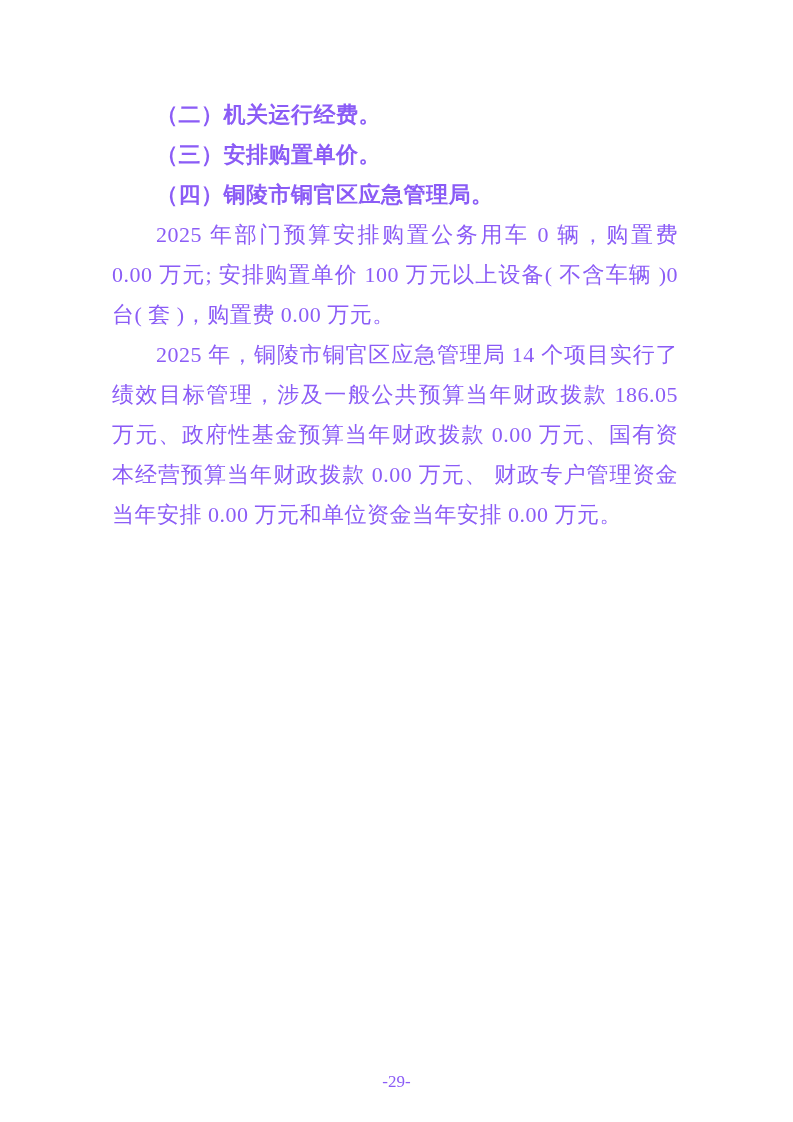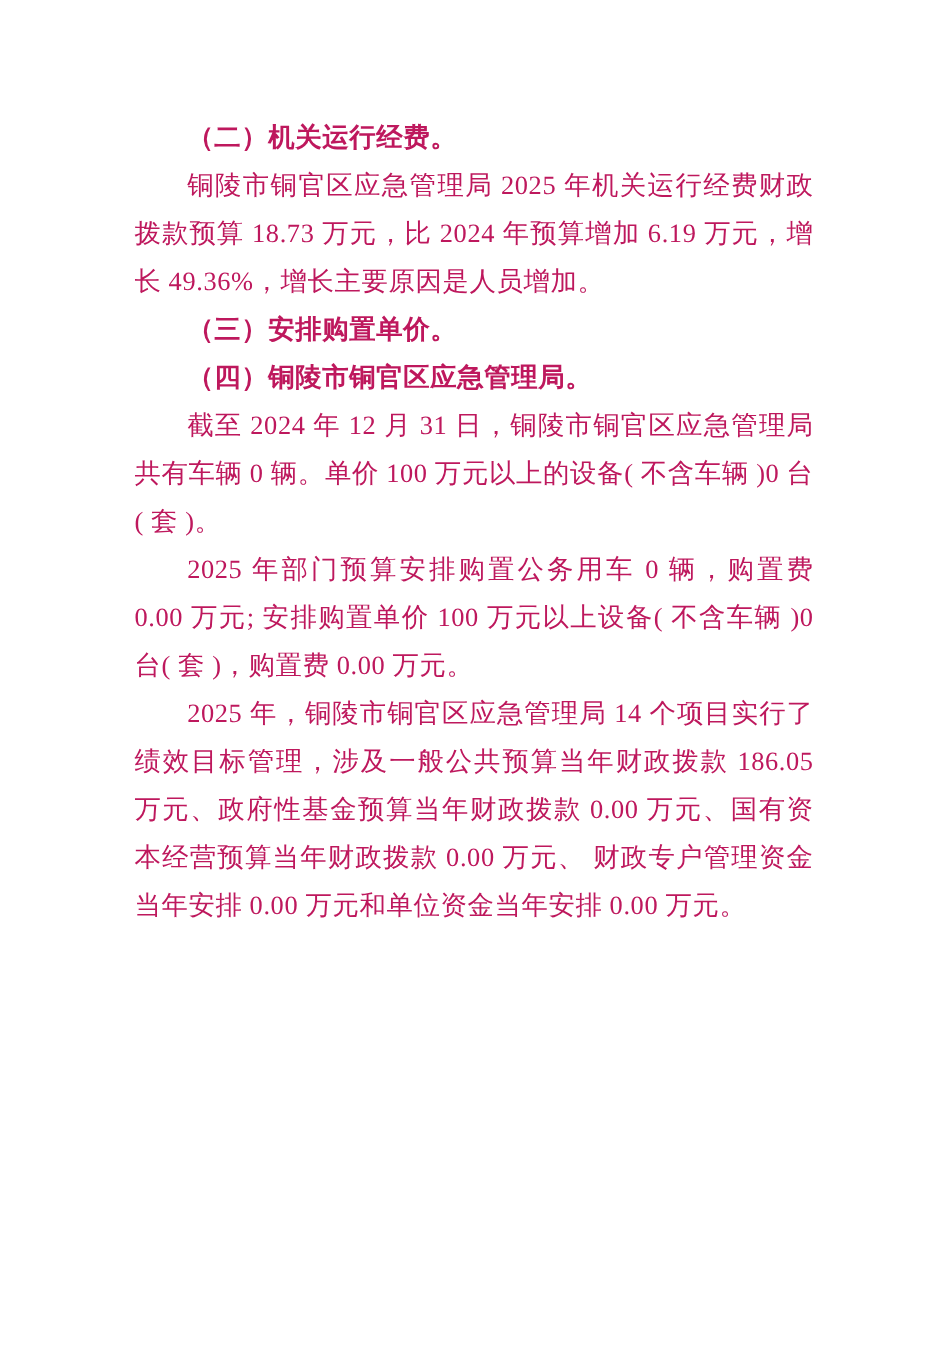--- a/index.html
+++ b/index.html
@@ -7,21 +7,21 @@
     padding: 0;
     background: #ffffff;
   }
   .page {
     position: relative;
     width: 793px;
     height: 1122px;
     background: #ffffff;
     overflow: hidden;
     font-family: "Liberation Serif", "DejaVu Serif", serif;
-    color: #be185d;
+    color: #8b5cf6;
   }
   .content {
     position: absolute;
     top: 95px;
     left: 112px;
     width: 566px;
   }
   .content p {
     margin: 0;
     font-size: 22px;
@@ -46,25 +46,24 @@
     font-family: "Liberation Serif", "DejaVu Serif", serif;
   }
 </style>
 </head>
 <body>
 
 <div class="page">
   <div class="content">
 
     <p class="section-heading">（二）机关运行经费。</p>
-    <p class="body-paragraph">铜陵市铜官区应急管理局 2025 年机关运行经费财政拨款预算 18.73 万元，比 2024 年预算增加 6.19 万元，增长 49.36%，增长主要原因是人员增加。</p>
 
     <p class="section-heading">（三）安排购置单价。</p>
 
     <p class="section-heading">（四）铜陵市铜官区应急管理局。</p>
-    <p class="body-paragraph">截至 2024 年 12 月 31 日，铜陵市铜官区应急管理局共有车辆 0 辆。单价 100 万元以上的设备( 不含车辆 )0 台( 套 )。</p>
     <p class="body-paragraph">2025 年部门预算安排购置公务用车 0 辆，购置费 0.00 万元; 安排购置单价 100 万元以上设备( 不含车辆 )0 台( 套 )，购置费 0.00 万元。</p>
 
     <p class="body-paragraph">2025 年，铜陵市铜官区应急管理局 14 个项目实行了绩效目标管理，涉及一般公共预算当年财政拨款 186.05 万元、政府性基金预算当年财政拨款 0.00 万元、国有资本经营预算当年财政拨款 0.00 万元、 财政专户管理资金当年安排 0.00 万元和单位资金当年安排 0.00 万元。</p>
 
   </div>
 
+  <div class="page-number">-29-</div>
 </div>
 
 </body></html>

